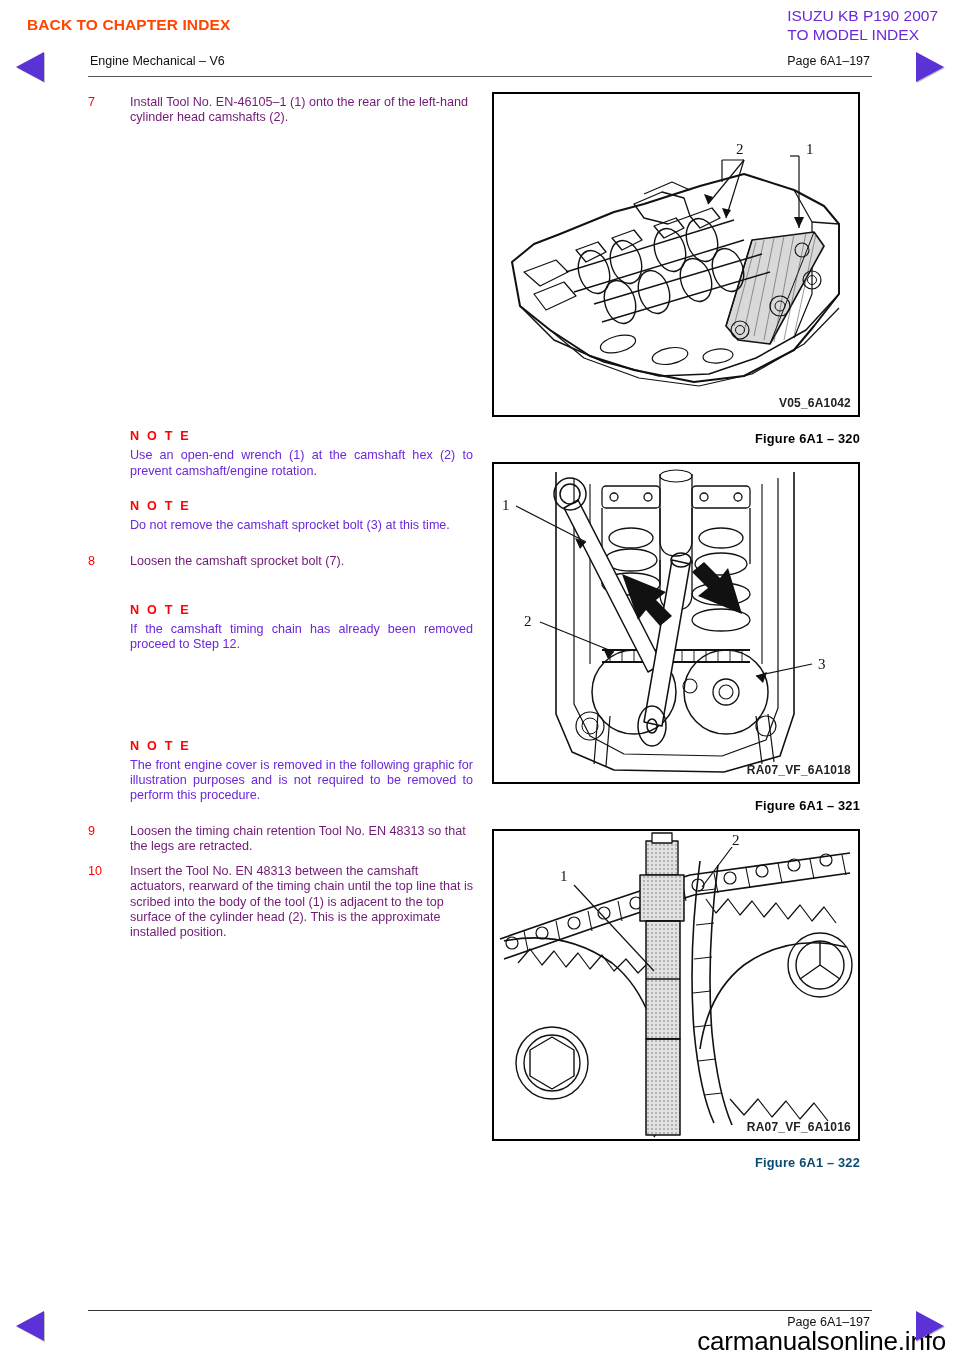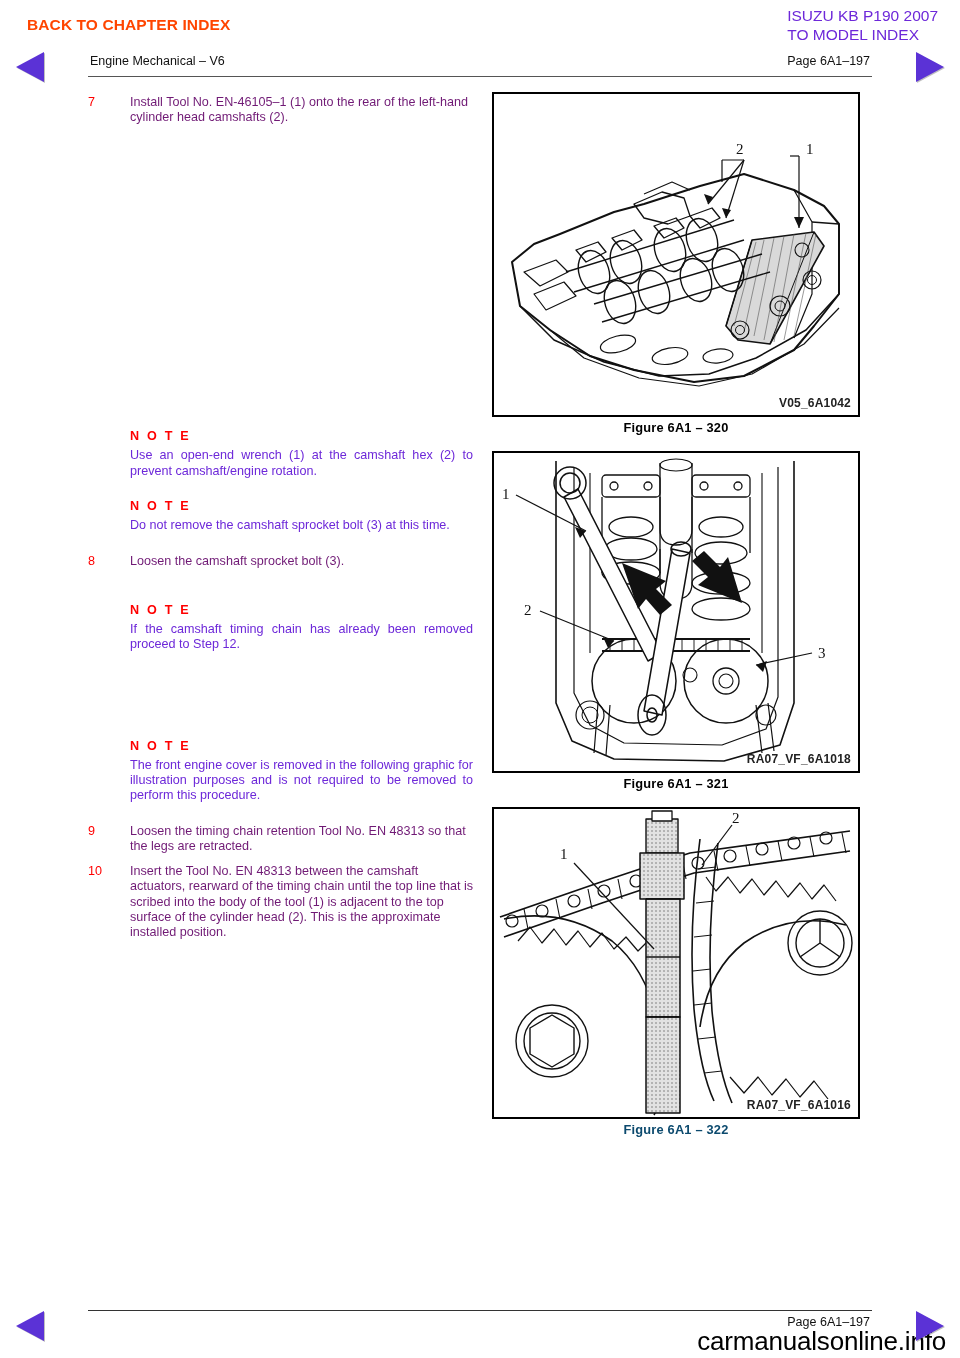--- a/index.html
+++ b/index.html
@@ -157,25 +157,25 @@
     position: absolute;
     right: 7px;
     bottom: 5px;
     font-size: 12px;
     font-weight: bold;
     color: #222;
     letter-spacing: 0.2px;
     font-family: "Liberation Sans", sans-serif;
   }
   .fig-caption {
-    text-align: center;
+    text-align: right;
     font-size: 12.8px;
     font-weight: bold;
     color: #000;
-    padding-top: 3px;
+    padding-top: 14px;
     letter-spacing: 0.2px;
   }
   .fig-caption.red { color: #0c4a6e; }
 
   svg { display: block; }
 
   
   .footer-rule {
     position: absolute;
     left: 88px;
@@ -238,21 +238,21 @@
 
   <div class="note-block">
     <div class="note-title">N O T E</div>
     <div class="note-body">Do not remove the camshaft sprocket bolt (3) at this time.</div>
   </div>
 
   <div class="gap-md"></div>
 
   <div class="step">
     <div class="step-num">8</div>
-    <div class="step-text">Loosen the camshaft sprocket bolt (3).</div>
+    <div class="step-text">Loosen the camshaft sprocket bolt (7).</div>
   </div>
 
   <div class="gap-lg"></div>
 
   <div class="note-block">
     <div class="note-title">N O T E</div>
     <div class="note-body">If the camshaft timing chain has already been removed proceed to Step 12.</div>
   </div>
 
   <div style="height:86px"></div>

